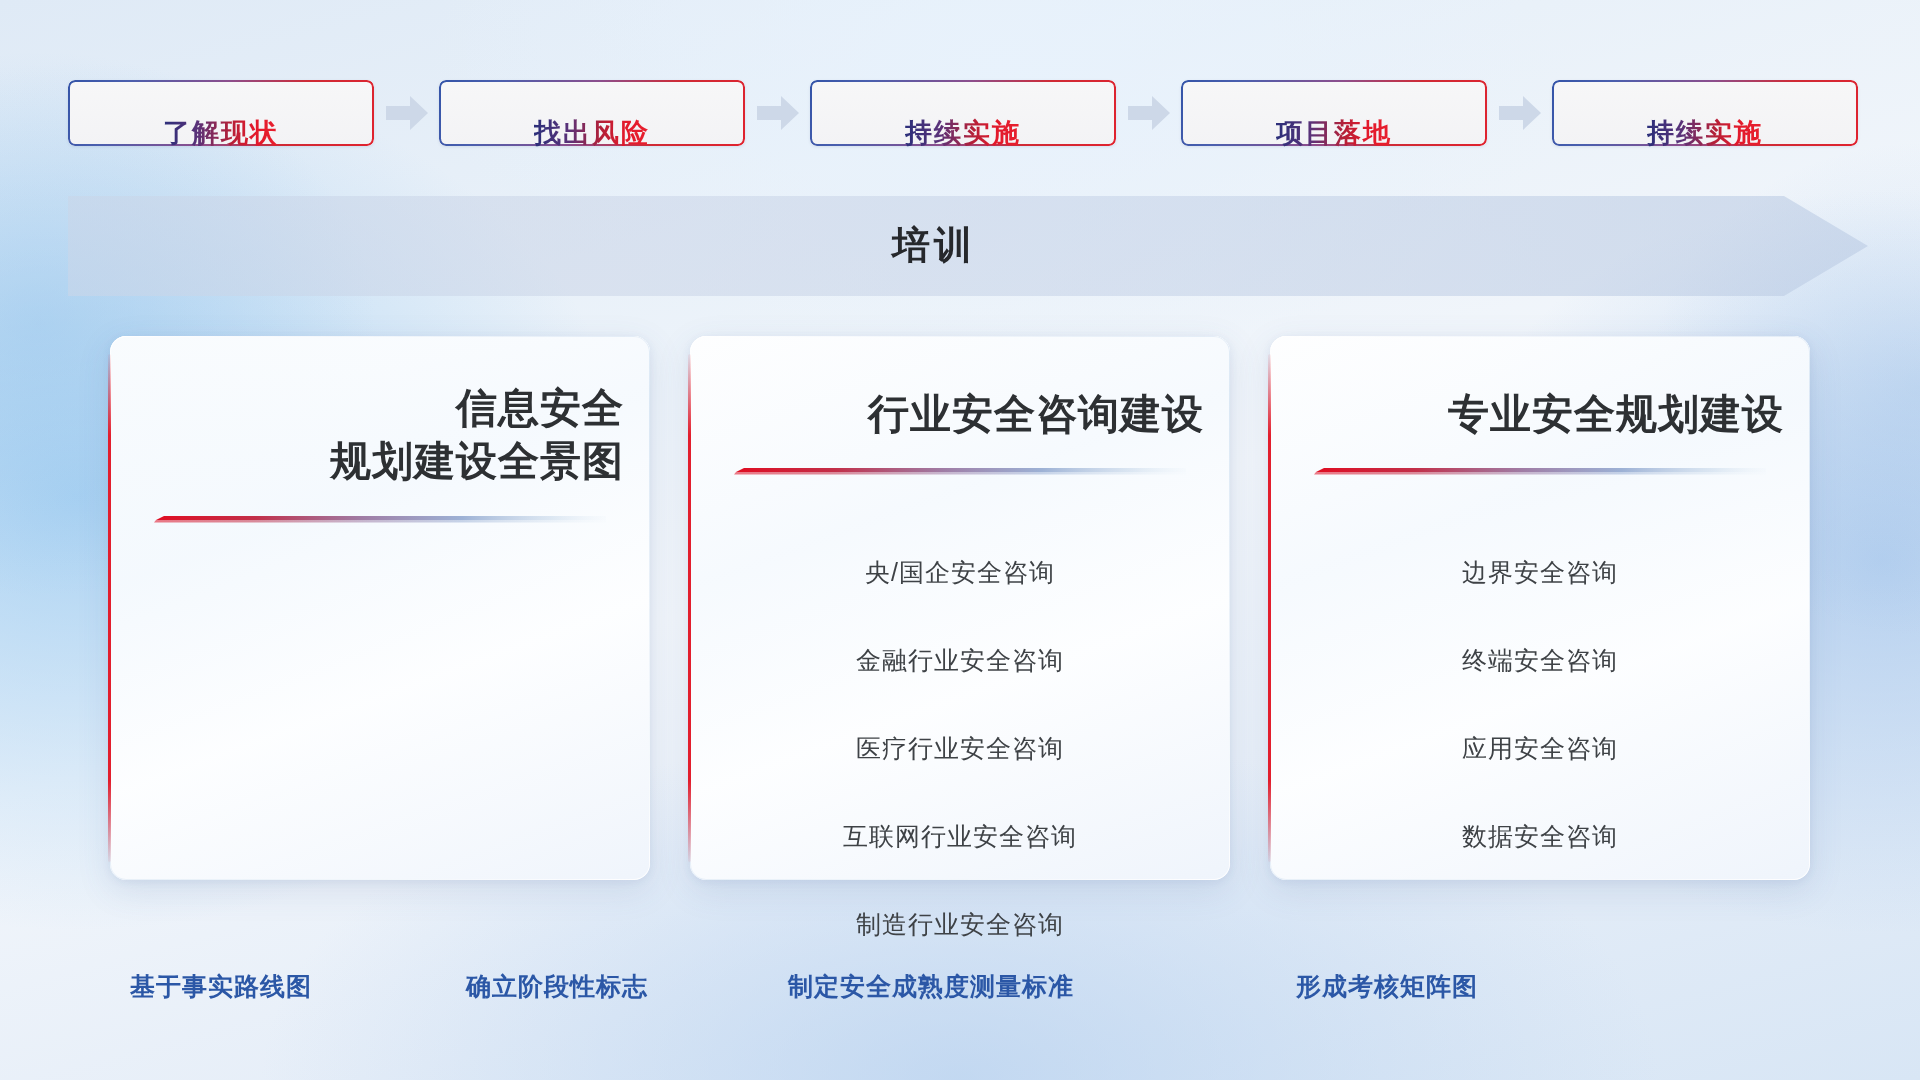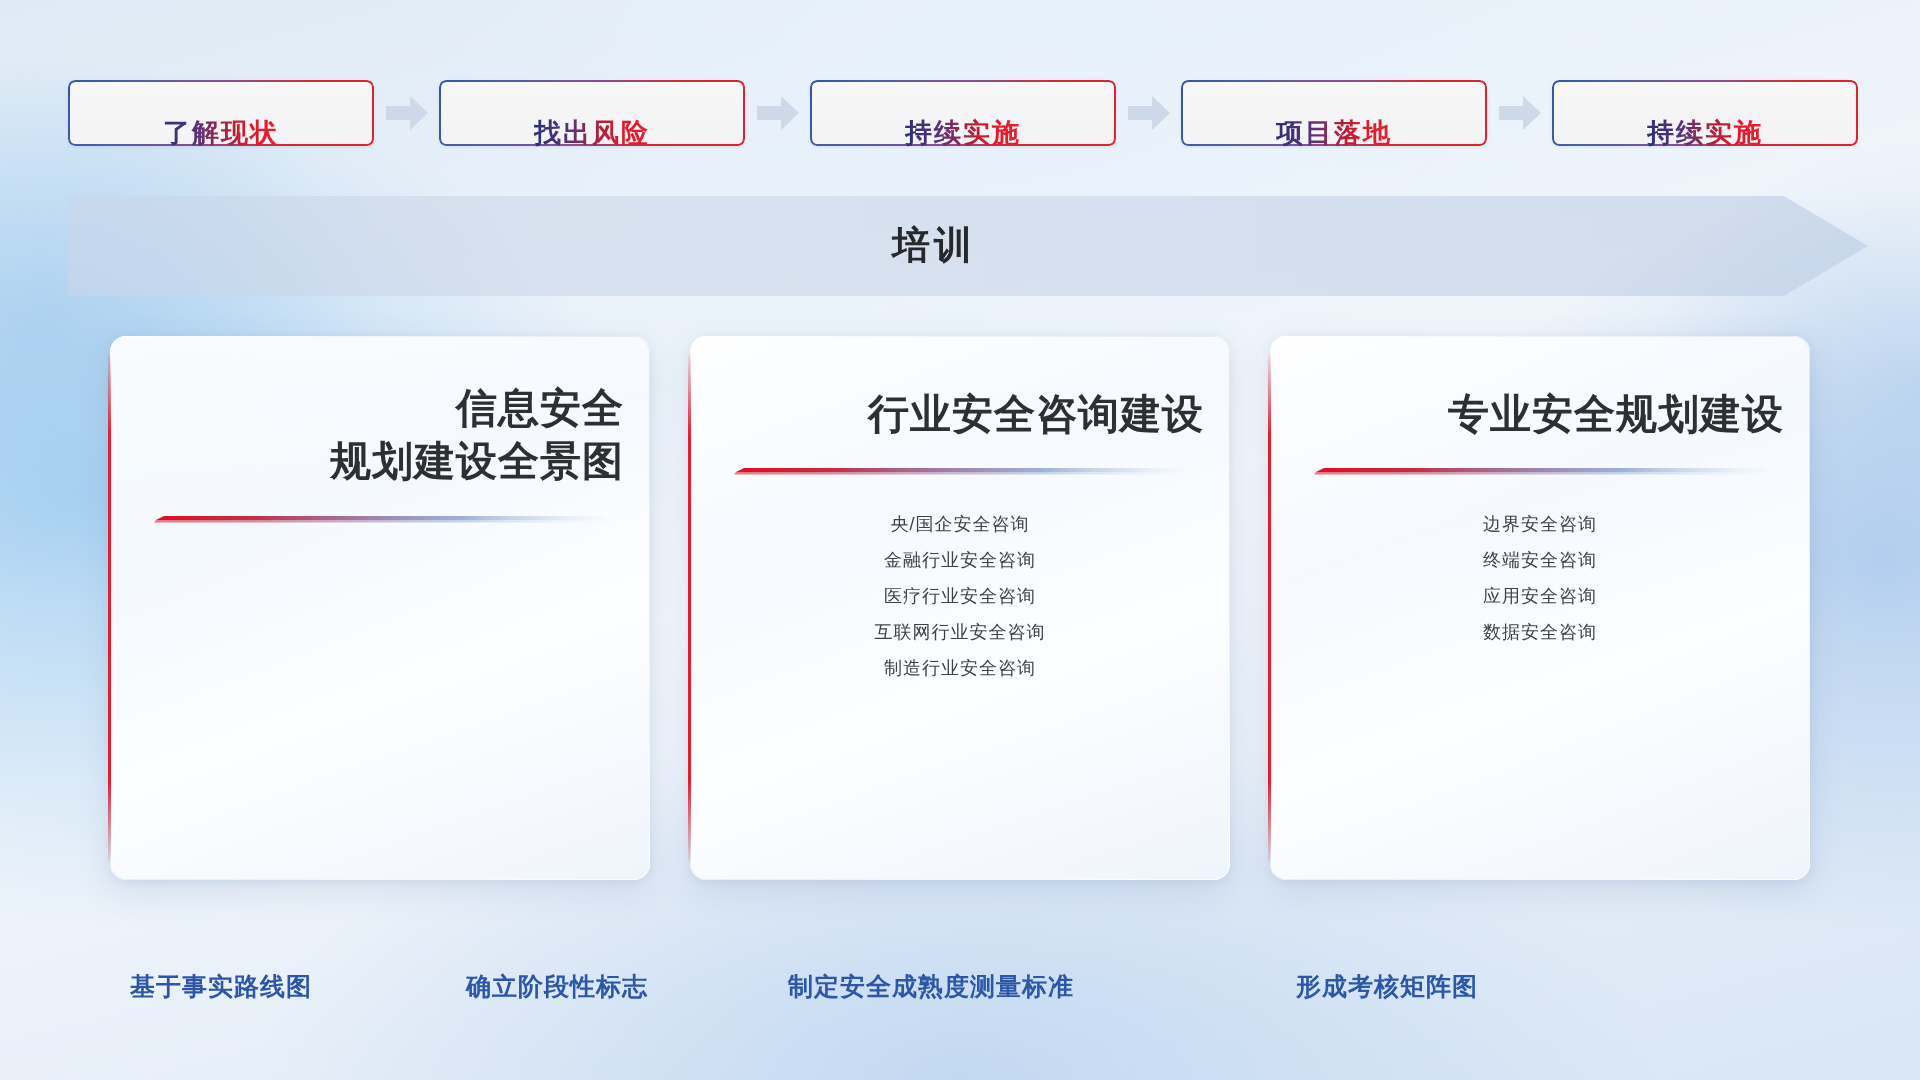--- a/index.html
+++ b/index.html
@@ -180,26 +180,27 @@
   .card-divider svg { display:block; }
 
   .card-list {
     position: relative;
     list-style: none;
     margin: 0;
     padding: 30px 18px 0 18px;
     text-align: center;
   }
   .card-list li {
-    font-size: 18px;
+    font-size: 25px;
     line-height: 1.0;
     color: #3e4246;
     letter-spacing: 1px;
     padding: 9px 0;
     white-space: nowrap;
+    margin-top: 45px;
   }
 
   
   .captions {
     position: absolute;
     left: 0;
     top: 922px;
     width: 1920px;
     height: 44px;
     z-index: 6;

